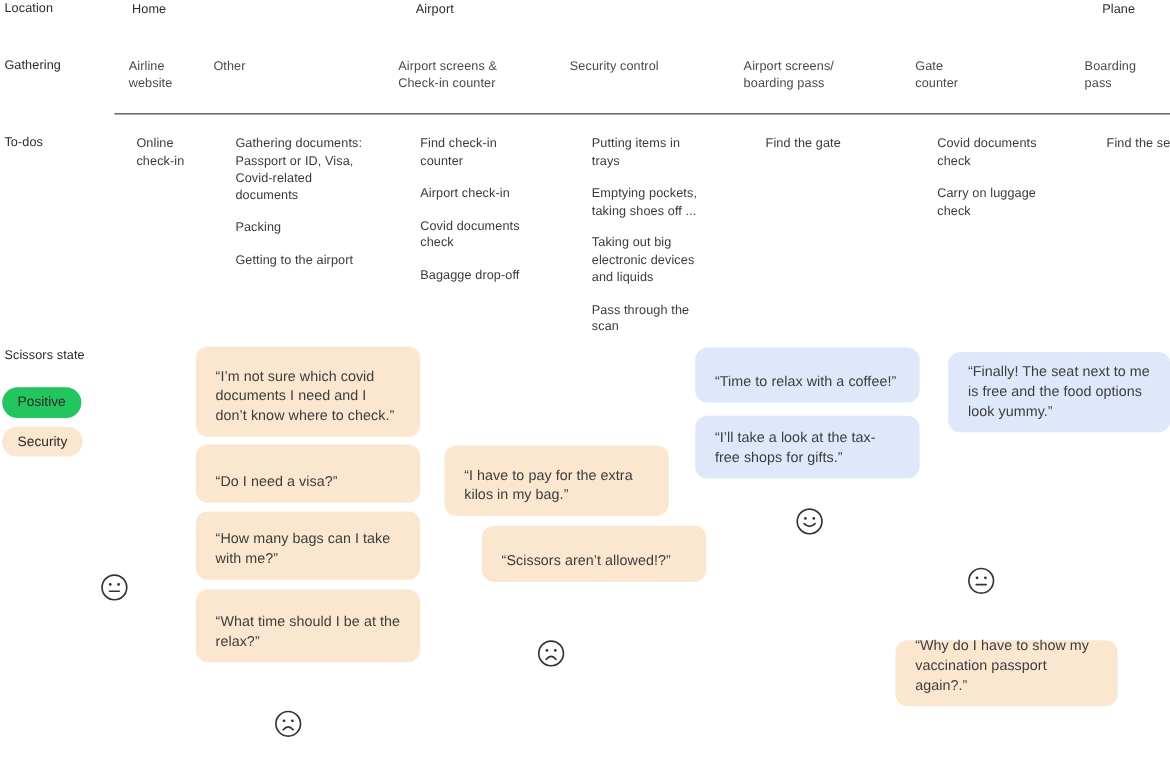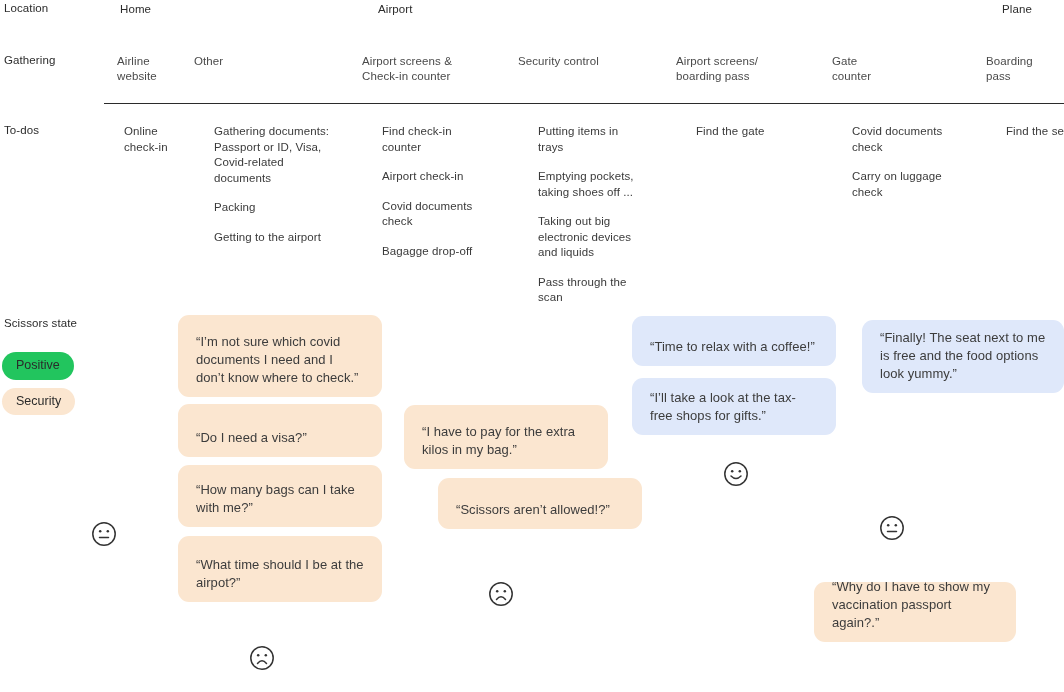--- a/index.html
+++ b/index.html
@@ -169,21 +169,21 @@
       <div class="quote neg" style="left: 178px; top: 315px; width: 204px; height: 82px;">
         <span>“I’m not sure which covid documents I need and I don’t know where to check.”</span>
       </div>
       <div class="quote neg" style="left: 178px; top: 404px; width: 204px; height: 53px;">
         <span>“Do I need a visa?”</span>
       </div>
       <div class="quote neg" style="left: 178px; top: 465px; width: 204px; height: 62px;">
         <span>“How many bags can I take with me?”</span>
       </div>
       <div class="quote neg" style="left: 178px; top: 536px; width: 204px; height: 66px;">
-        <span>“What time should I be at the airpot?”</span>
+        <span>“What time should I be at the relax?”</span>
       </div>
       <div class="quote neg" style="left: 404px; top: 405px; width: 204px; height: 64px;">
         <span>“I have to pay for the extra kilos in my bag.”</span>
       </div>
       <div class="quote neg" style="left: 420px; top: 478px; width: 204px; height: 51px; margin-left: 18px;">
         <span>“Scissors aren’t allowed!?”</span>
       </div>
       <div class="quote pos" style="left: 632px; top: 316px; width: 204px; height: 50px;">
         <span>“Time to relax with a coffee!”</span>
       </div>

